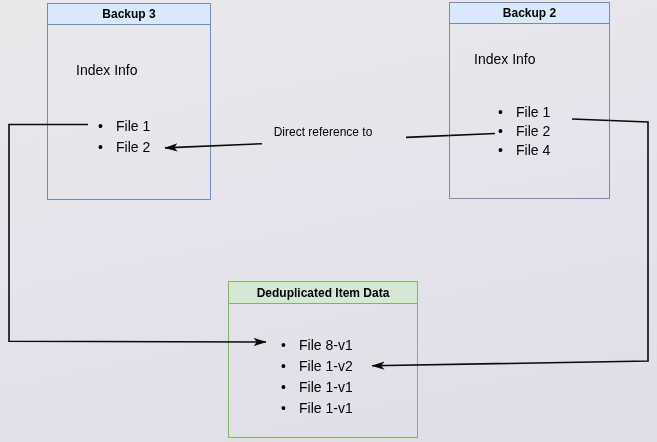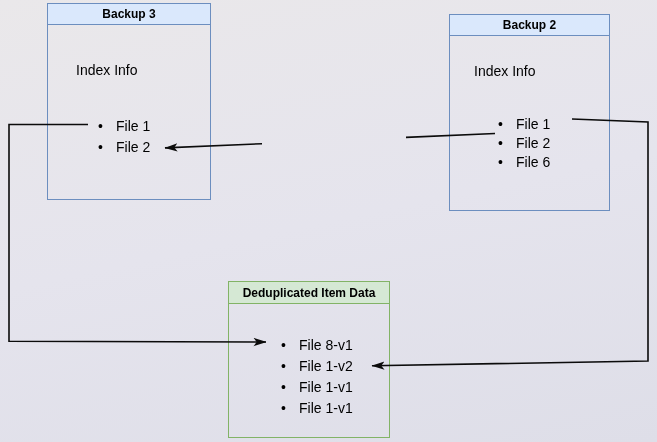--- a/index.html
+++ b/index.html
@@ -116,42 +116,42 @@
         <span class="bullet">•</span>
         <span>File 1</span>
       </div>
       <div class="file-row">
         <span class="bullet">•</span>
         <span>File 2</span>
       </div>
     </div>
   </div>
 
-  <div class="node blue" style="left:449px; top:14px; width:161px; height:197px;">
+  <div class="node blue" style="left:449px; top:2px; width:161px; height:197px;">
     <div class="node-header">
       <span>Backup 2</span>
     </div>
     <div class="index-label" style="left:24px; top:48px;">Index Info</div>
     <div class="file-list" id="backup2-list" style="left:48px; top:100px;">
       <div class="file-row">
         <span class="bullet">•</span>
         <span>File 1</span>
       </div>
       <div class="file-row">
         <span class="bullet">•</span>
         <span>File 2</span>
       </div>
       <div class="file-row">
         <span class="bullet">•</span>
-        <span>File 6</span>
+        <span>File 4</span>
       </div>
     </div>
   </div>
 
-  <div class="node green" style="left:228px; top:281px; width:162px; height:157px;">
+  <div class="node green" style="left:228px; top:281px; width:190px; height:157px;">
     <div class="node-header">
       <span>Deduplicated Item Data</span>
     </div>
     <div class="file-list" id="dedup-list" style="left:52px; top:53px;">
       <div class="file-row">
         <span class="bullet">•</span>
         <span>File 8-v1</span>
       </div>
       <div class="file-row">
         <span class="bullet">•</span>
@@ -162,15 +162,16 @@
         <span>File 1-v1</span>
       </div>
       <div class="file-row">
         <span class="bullet">•</span>
         <span>File 1-v1</span>
       </div>
     </div>
   </div>
 
   <div class="edge-label">
+    <div>Direct reference to</div>
   </div>
 
 </div>
 
 </body></html>

